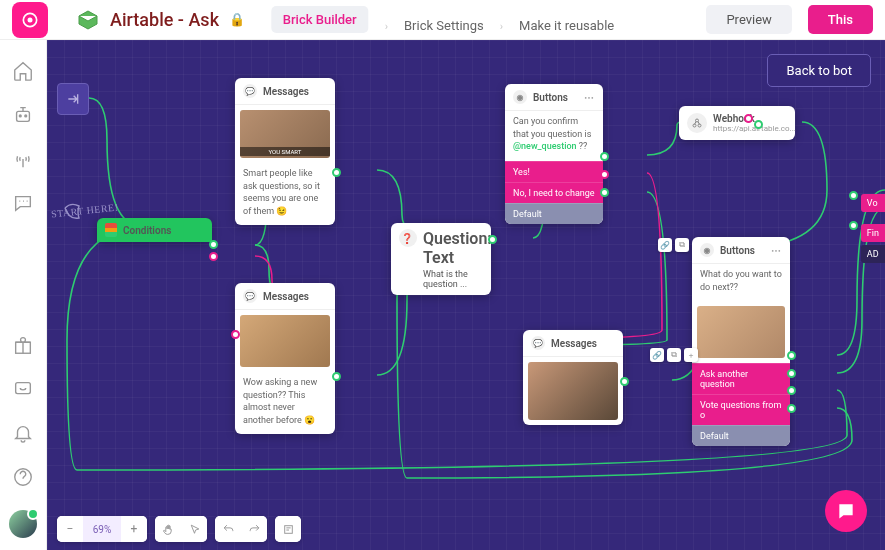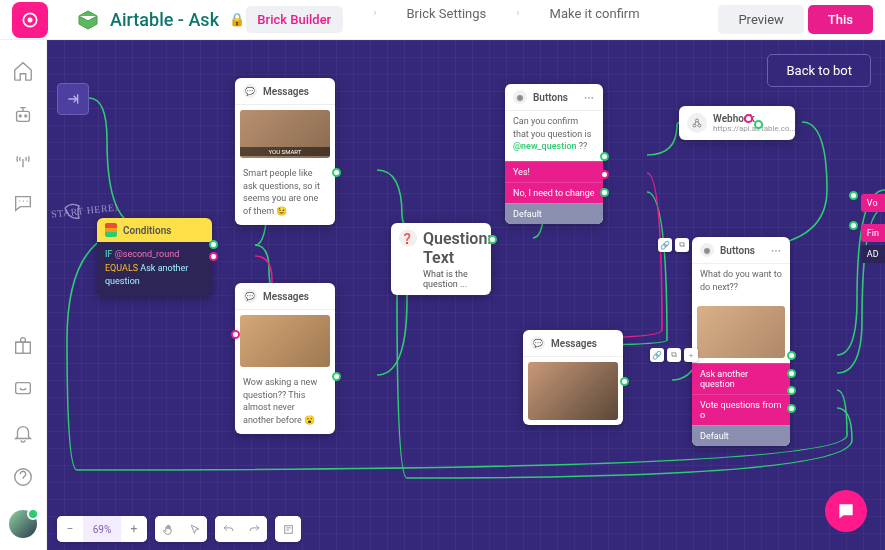--- a/index.html
+++ b/index.html
@@ -1,27 +1,27 @@
 <!DOCTYPE html>
 <html><head>
 <meta charset="utf-8">
 <style>
 *{box-sizing:border-box;margin:0;padding:0;font-family:-apple-system,BlinkMacSystemFont,"Segoe UI",Roboto,sans-serif}
 body{width:885px;height:550px;overflow:hidden;background:#fff;position:relative}
 .topbar{height:40px;background:#fff;display:flex;align-items:center;padding:0 12px;border-bottom:1px solid #eee;position:relative;z-index:10}
 .logo-sq{width:36px;height:36px;background:#ff1a8c;border-radius:8px;display:flex;align-items:center;justify-content:center;margin-right:28px}
 .logo-sq svg{width:20px;height:20px}
 .brick-ico{width:24px;height:24px;margin-right:10px}
-.title{font-size:18px;font-weight:500;color:#0f766e;margin-right:10px}
+.title{font-size:18px;font-weight:500;color:#7f1d1d;margin-right:10px}
 .lock{color:#bbb;font-size:13px}
-.tabs{position:absolute;left:50%;transform:translateX(-50%);display:flex;align-items:flex-start;gap:30px;font-size:13px}
+.tabs{position:absolute;left:50%;transform:translateX(-50%);display:flex;align-items:flex-end;gap:16px;font-size:13px}
 .tab{color:#666;cursor:pointer}
 .tab.active{background:#eef0f4;border-radius:5px;padding:6px 12px;color:#e91e8c;font-weight:500}
 .chev{color:#ccc;font-size:11px}
-.top-right{margin-left:auto;display:flex;gap:4px}
+.top-right{margin-left:auto;display:flex;gap:16px}
 .btn{padding:7px 20px;border-radius:5px;font-size:13px;border:none;cursor:pointer}
 .btn-preview{background:#f0f1f5;color:#555}
 .btn-save{background:#e91e8c;color:#fff;font-weight:500}
 .sidebar{position:absolute;left:0;top:40px;bottom:0;width:47px;background:#fff;border-right:1px solid #eee;display:flex;flex-direction:column;align-items:center;padding-top:20px;gap:22px;z-index:9}
 .sb-ico{width:22px;height:22px;stroke:#999;stroke-width:1.5;fill:none;cursor:pointer}
 .sidebar .spacer{flex:1}
 .avatar{width:28px;height:28px;border-radius:50%;background:linear-gradient(135deg,#8ed1a0,#2a3b4d);margin-bottom:12px;position:relative}
 .avatar::after{content:"";position:absolute;top:-2px;right:-2px;width:8px;height:8px;background:#2ecc71;border:2px solid #fff;border-radius:50%}
 .canvas{position:absolute;left:47px;top:40px;right:0;bottom:0;background:#35287a;overflow:hidden}
 .grid{position:absolute;inset:0;background-image:linear-gradient(rgba(255,255,255,.04) 1px,transparent 1px),linear-gradient(90deg,rgba(255,255,255,.04) 1px,transparent 1px);background-size:17px 17px}
@@ -40,21 +40,21 @@
 .node-img.i4{background:linear-gradient(135deg,#dab088,#b08868);height:52px}
 .node-txt{padding:4px 8px 8px;color:#666;font-size:9px;line-height:1.4}
 .node-txt .var{color:#2ecc71;font-weight:500}
 .opt{padding:5px 8px;color:#fff;font-size:9px;border-top:1px solid rgba(255,255,255,.15);position:relative}
 .opt.pink{background:#e91e8c}
 .opt.gray{background:#8a8fb0}
 .opt.last{border-radius:0 0 6px 6px}
 .port{position:absolute;width:9px;height:9px;border-radius:50%;background:#fff;border:2px solid #2ecc71;z-index:4}
 .port.pink{border-color:#e91e8c}
 .cond-node{background:#2d2458;border-radius:6px;color:#ddd;font-size:9px}
-.cond-hd{display:flex;align-items:center;gap:6px;padding:5px 8px;background:#fde047;border-radius:6px 6px 0 0;color:#555;font-weight:600;font-size:10px}
+.cond-hd{display:flex;align-items:center;gap:6px;padding:5px 8px;background:#22c55e;border-radius:6px 6px 0 0;color:#555;font-weight:600;font-size:10px}
 .cond-body{padding:6px 8px 8px;line-height:1.5}
 .cond-body .kw{color:#5eead4}
 .cond-body .var2{color:#f472b6}
 .cond-body .eq{color:#fbbf24}
 .quest-node{display:flex;align-items:flex-start;gap:6px;padding:6px 8px}
 .quest-node .q-ico{width:18px;height:18px;border-radius:50%;background:#f0f0f0;display:flex;align-items:center;justify-content:center;font-size:10px;flex-shrink:0}
 .quest-node .q-body{font-size:9px;color:#555}
 .quest-node .q-title{font-weight:600;margin-bottom:2px;font-size:16px}
 .webhook{display:flex;align-items:center;gap:6px;padding:7px 8px}
 .webhook .w-ico{width:20px;height:20px;border-radius:50%;background:#f0f0f0;display:flex;align-items:center;justify-content:center;flex-shrink:0}
@@ -88,21 +88,21 @@
   <svg class="brick-ico" viewBox="0 0 24 24">
       <path d="M3 8l9-5 9 5-9 5-9-5z M3 8v8l9 5 9-5V8" fill="#5cb85c" stroke="#4a9d4a" stroke-width="1"></path>
     </svg>
   <span class="title">Airtable - Ask</span>
   <span class="lock">🔒</span>
   <div class="tabs">
     <span class="tab active">Brick Builder</span>
     <span class="chev">›</span>
     <span class="tab">Brick Settings</span>
     <span class="chev">›</span>
-    <span class="tab">Make it confirm</span>
+    <span class="tab">Make it reusable</span>
   </div>
   <div class="top-right">
     <button class="btn btn-preview">Preview</button>
     <button class="btn btn-save">This</button>
   </div>
 </div>
 
 <div class="sidebar">
   <svg class="sb-ico" viewBox="0 0 24 24">
       <path d="M3 11l9-8 9 8v10a1 1 0 01-1 1h-5v-7h-6v7H4a1 1 0 01-1-1V11z"></path>
@@ -184,21 +184,20 @@
       </div>
     <div class="node-txt">Smart people like ask questions, so it seems you are one of them 😉</div>
   </div>
   <div class="port" style="left:285px;top:128px"></div>
 
   <div class="cond-node node" style="left:50px;top:178px;width:115px;background:#2d2458">
     <div class="cond-hd">
         <div class="traffic"></div>
         <span>Conditions</span>
       </div>
-    <div class="cond-body"><span class="kw">IF</span> <span class="var2">@second_round</span> <span class="eq">EQUALS</span> <span style="color:#a5f3fc">Ask another question</span></div>
   </div>
   <div class="port" style="left:162px;top:200px"></div>
   <div class="port pink" style="left:162px;top:212px"></div>
 
   <div class="node" style="left:188px;top:243px;width:100px">
     <div class="node-hd">
         <span class="hd-ico">💬</span>
         <span>Messages</span>
       </div>
     <div class="node-img i2"></div>

